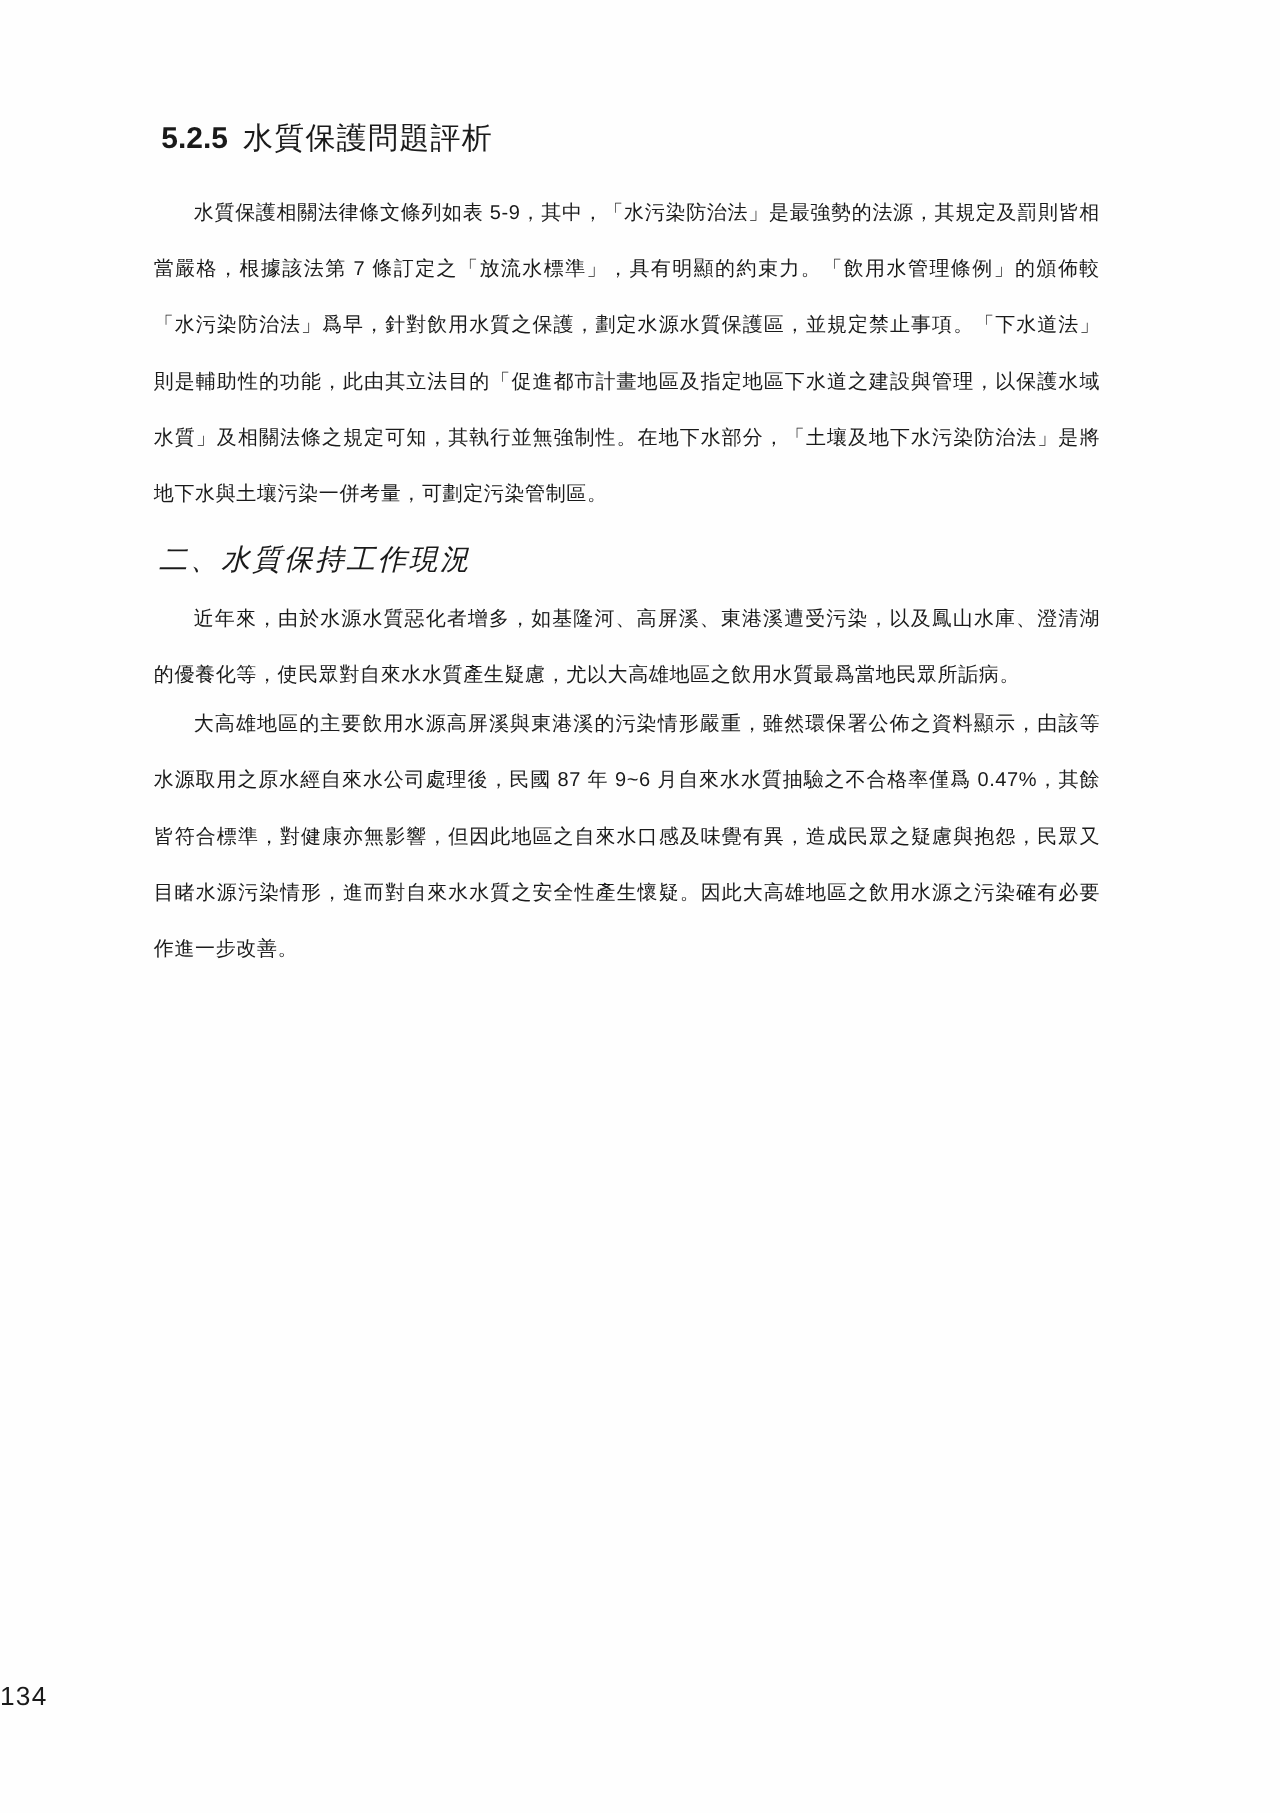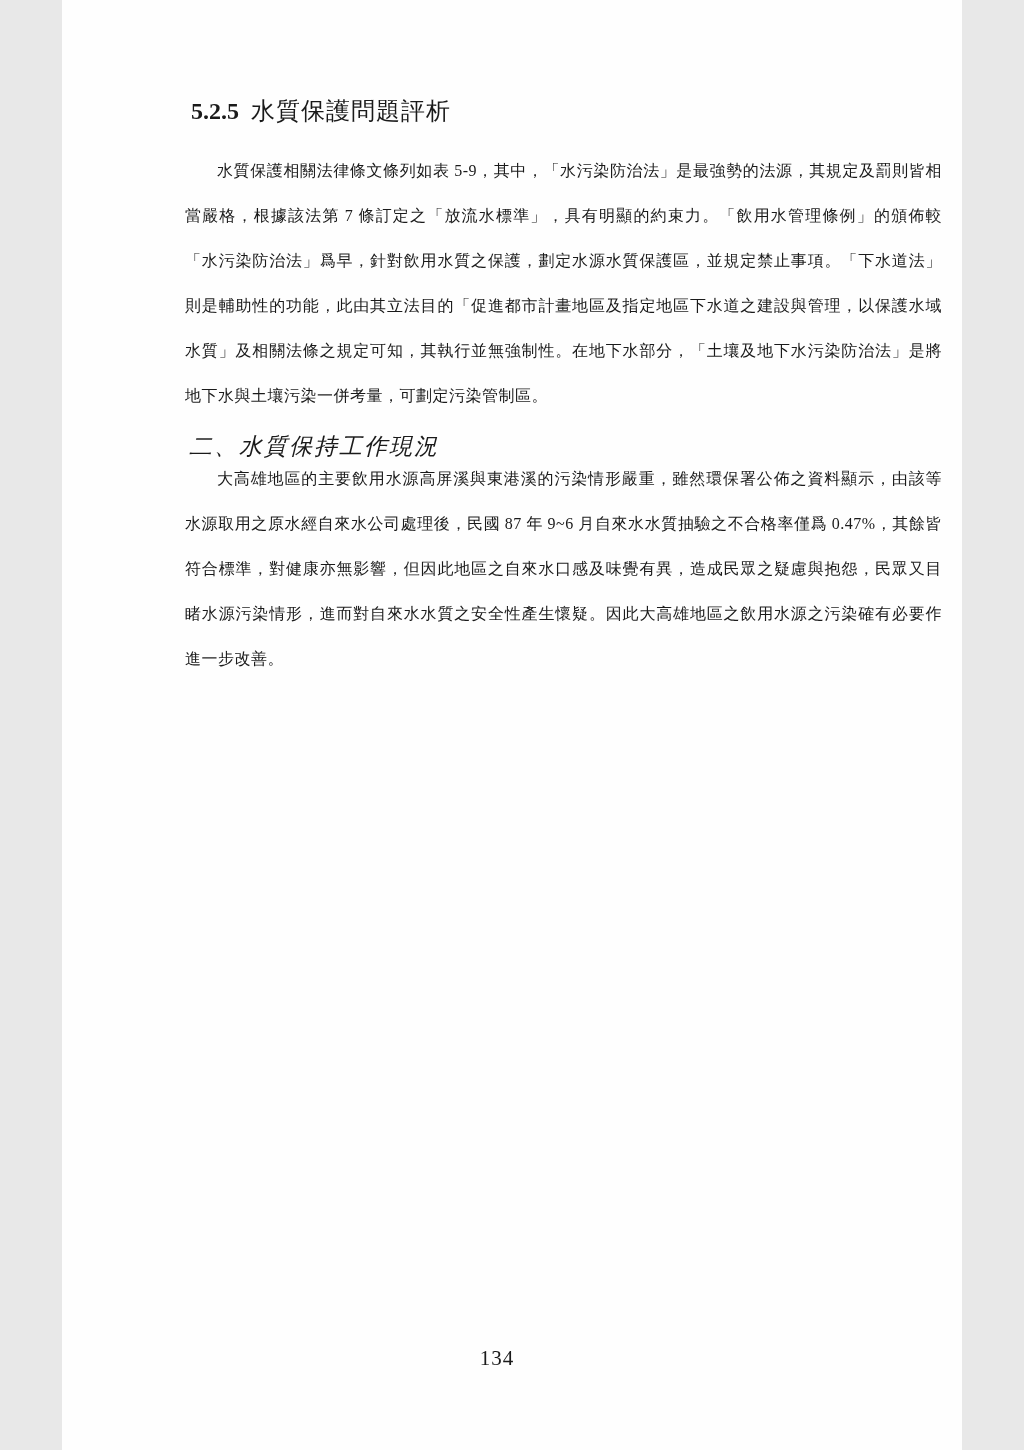--- a/index.html
+++ b/index.html
@@ -2,26 +2,26 @@
 <html><head>
 <meta charset="utf-8">
 <style>
   html, body {
     margin: 0;
     padding: 0;
     background: #e8e8e8;
   }
   .page {
     position: relative;
-    width: 900px;
+    width: 1024px;
     height: 1450px;
     margin: 0 auto;
     background: #fefefe;
     overflow: hidden;
-    font-family: Liberation Serif, serif;
+    font-family: Liberation Sans, sans-serif;
     color: #1a1a1a;
   }
   .content {
     position: absolute;
     left: 123px;
     top: 0;
     width: 757px;
   }
   h1.section-heading {
     margin: 96px 0 0 6px;
@@ -64,21 +64,20 @@
   }
   p.body.p-law    { margin-top: 22px; }
   p.body.p-intro  { margin-top: 18px; }
   p.body.p-dw1    { margin-top: 11px; }
   p.body.p-dw2    { margin-top: -6px; }
   .footer-pagenum {
     position: absolute;
     left: 0;
     right: 30px;
     top: 1345px;
-    text-align: center;
     font-size: 21px;
     line-height: 26px;
     letter-spacing: 1px;
   }
 </style>
 </head>
 <body>
 
 <div class="page">
   <div class="content">
@@ -87,19 +86,20 @@
       <span class="sec-num">5.2.5</span><span>水質保護問題評析</span>
     </h1>
 
 
     <p class="body p-law">水質保護相關法律條文條列如表 5-9，其中，「水污染防治法」是最強勢的法源，其規定及罰則皆相當嚴格，根據該法第 7 條訂定之「放流水標準」，具有明顯的約束力。「飲用水管理條例」的頒佈較「水污染防治法」爲早，針對飲用水質之保護，劃定水源水質保護區，並規定禁止事項。「下水道法」則是輔助性的功能，此由其立法目的「促進都市計畫地區及指定地區下水道之建設與管理，以保護水域水質」及相關法條之規定可知，其執行並無強制性。在地下水部分，「土壤及地下水污染防治法」是將地下水與土壤污染一併考量，可劃定污染管制區。</p>
 
     <h2 class="sub-heading second">二、水質保持工作現況</h2>
 
 
 
+    <p class="body p-dw1">近年來，由於水源水質惡化者增多，如基隆河、高屏溪、東港溪遭受污染，以及鳳山水庫、澄清湖的優養化等，使民眾對自來水水質產生疑慮，尤以大高雄地區之飲用水質最爲當地民眾所詬病。</p>
 
     <p class="body p-dw2">大高雄地區的主要飲用水源高屏溪與東港溪的污染情形嚴重，雖然環保署公佈之資料顯示，由該等水源取用之原水經自來水公司處理後，民國 87 年 9~6 月自來水水質抽驗之不合格率僅爲 0.47%，其餘皆符合標準，對健康亦無影響，但因此地區之自來水口感及味覺有異，造成民眾之疑慮與抱怨，民眾又目睹水源污染情形，進而對自來水水質之安全性產生懷疑。因此大高雄地區之飲用水源之污染確有必要作進一步改善。</p>
 
   </div>
 
   <div class="footer-pagenum">134</div>
 </div>
 
 </body></html>

